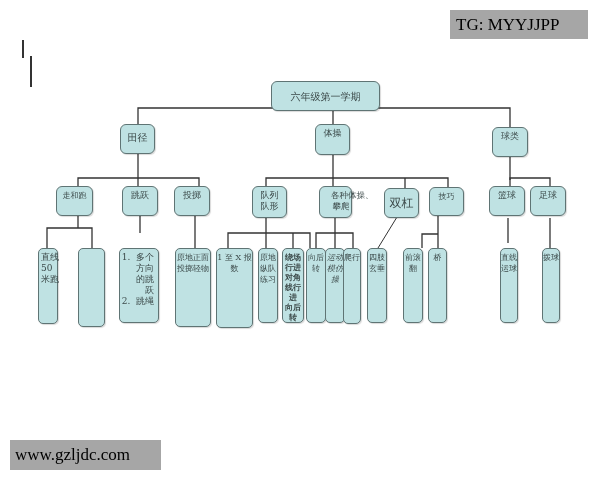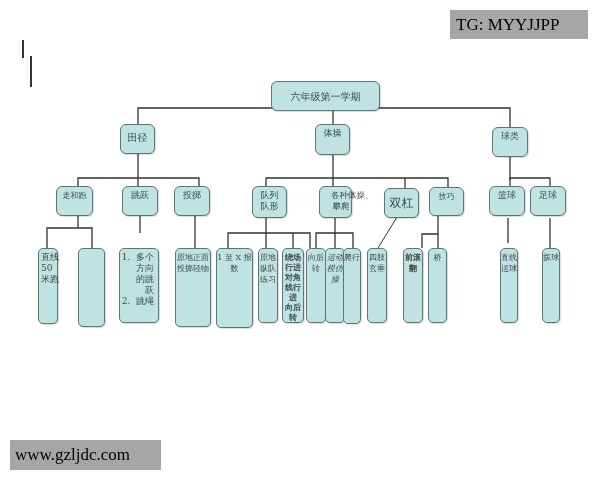--- a/index.html
+++ b/index.html
@@ -159,21 +159,21 @@
 模仿
 操</span>
 </div>
 <div class="box tall" style="left:343px;top:248px;width:18px;height:76px;font-size:8px;">
   <span style="white-space:pre;">爬行</span>
 </div>
 <div class="box tall" style="left:367px;top:248px;width:20px;height:75px;font-size:8px;">
   <span style="white-space:pre;">四肢
 玄垂</span>
 </div>
-<div class="box tall" style="left:403px;top:248px;width:20px;height:75px;font-size:8px;font-weight:bold;">
+<div class="box tall" style="left:403px;top:248px;width:20px;height:75px;font-size:8px;">
   <span style="white-space:pre;">前滚
 翻</span>
 </div>
 <div class="box tall" style="left:428px;top:248px;width:19px;height:75px;font-size:8px;">
   <span style="white-space:pre;">桥</span>
 </div>
 
 <div class="box tall" style="left:500px;top:248px;width:18px;height:75px;font-size:8px;">
   <span style="white-space:pre;">直线
 运球</span>

